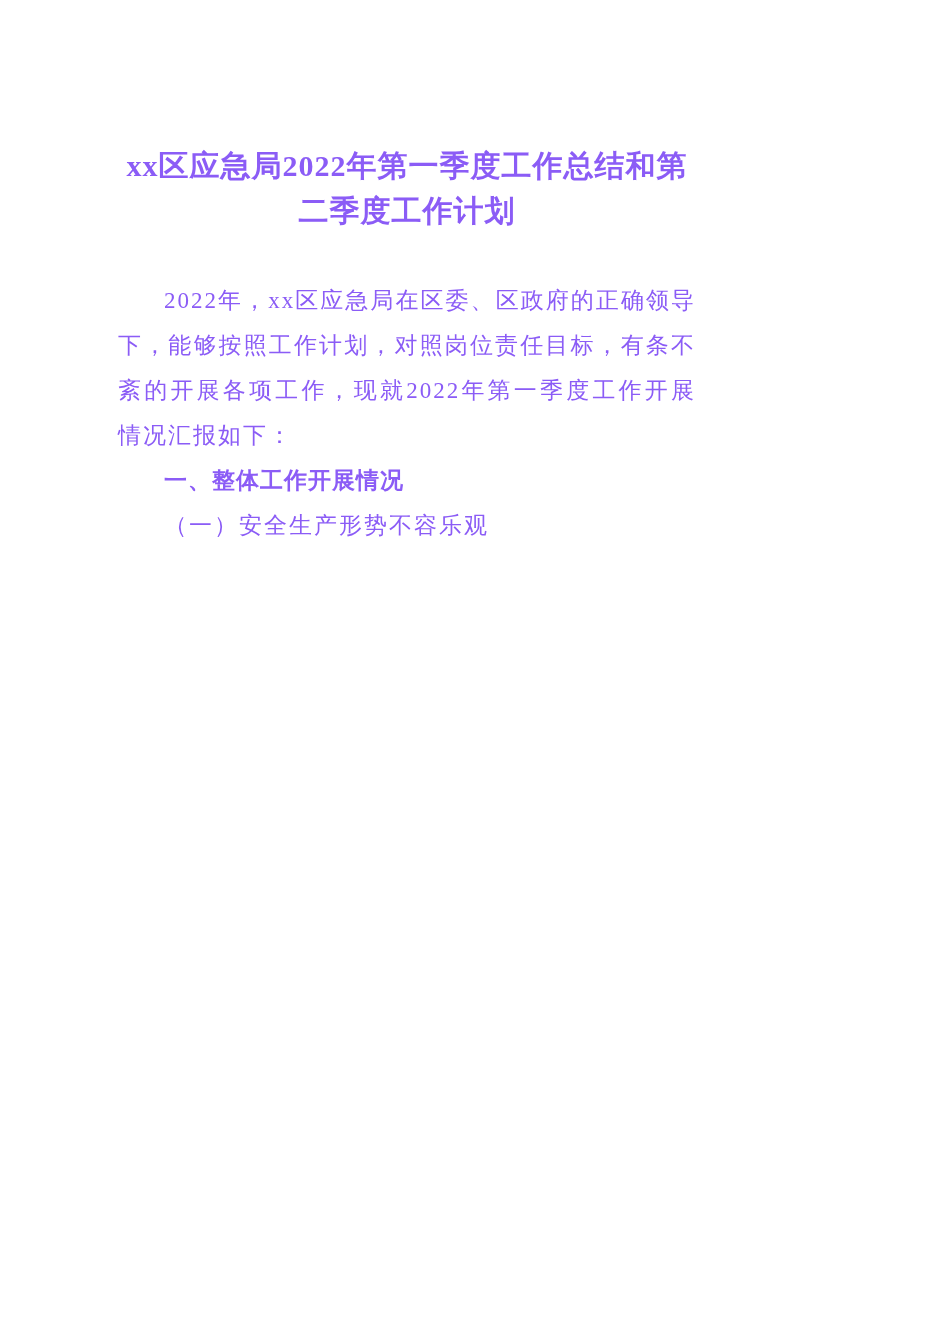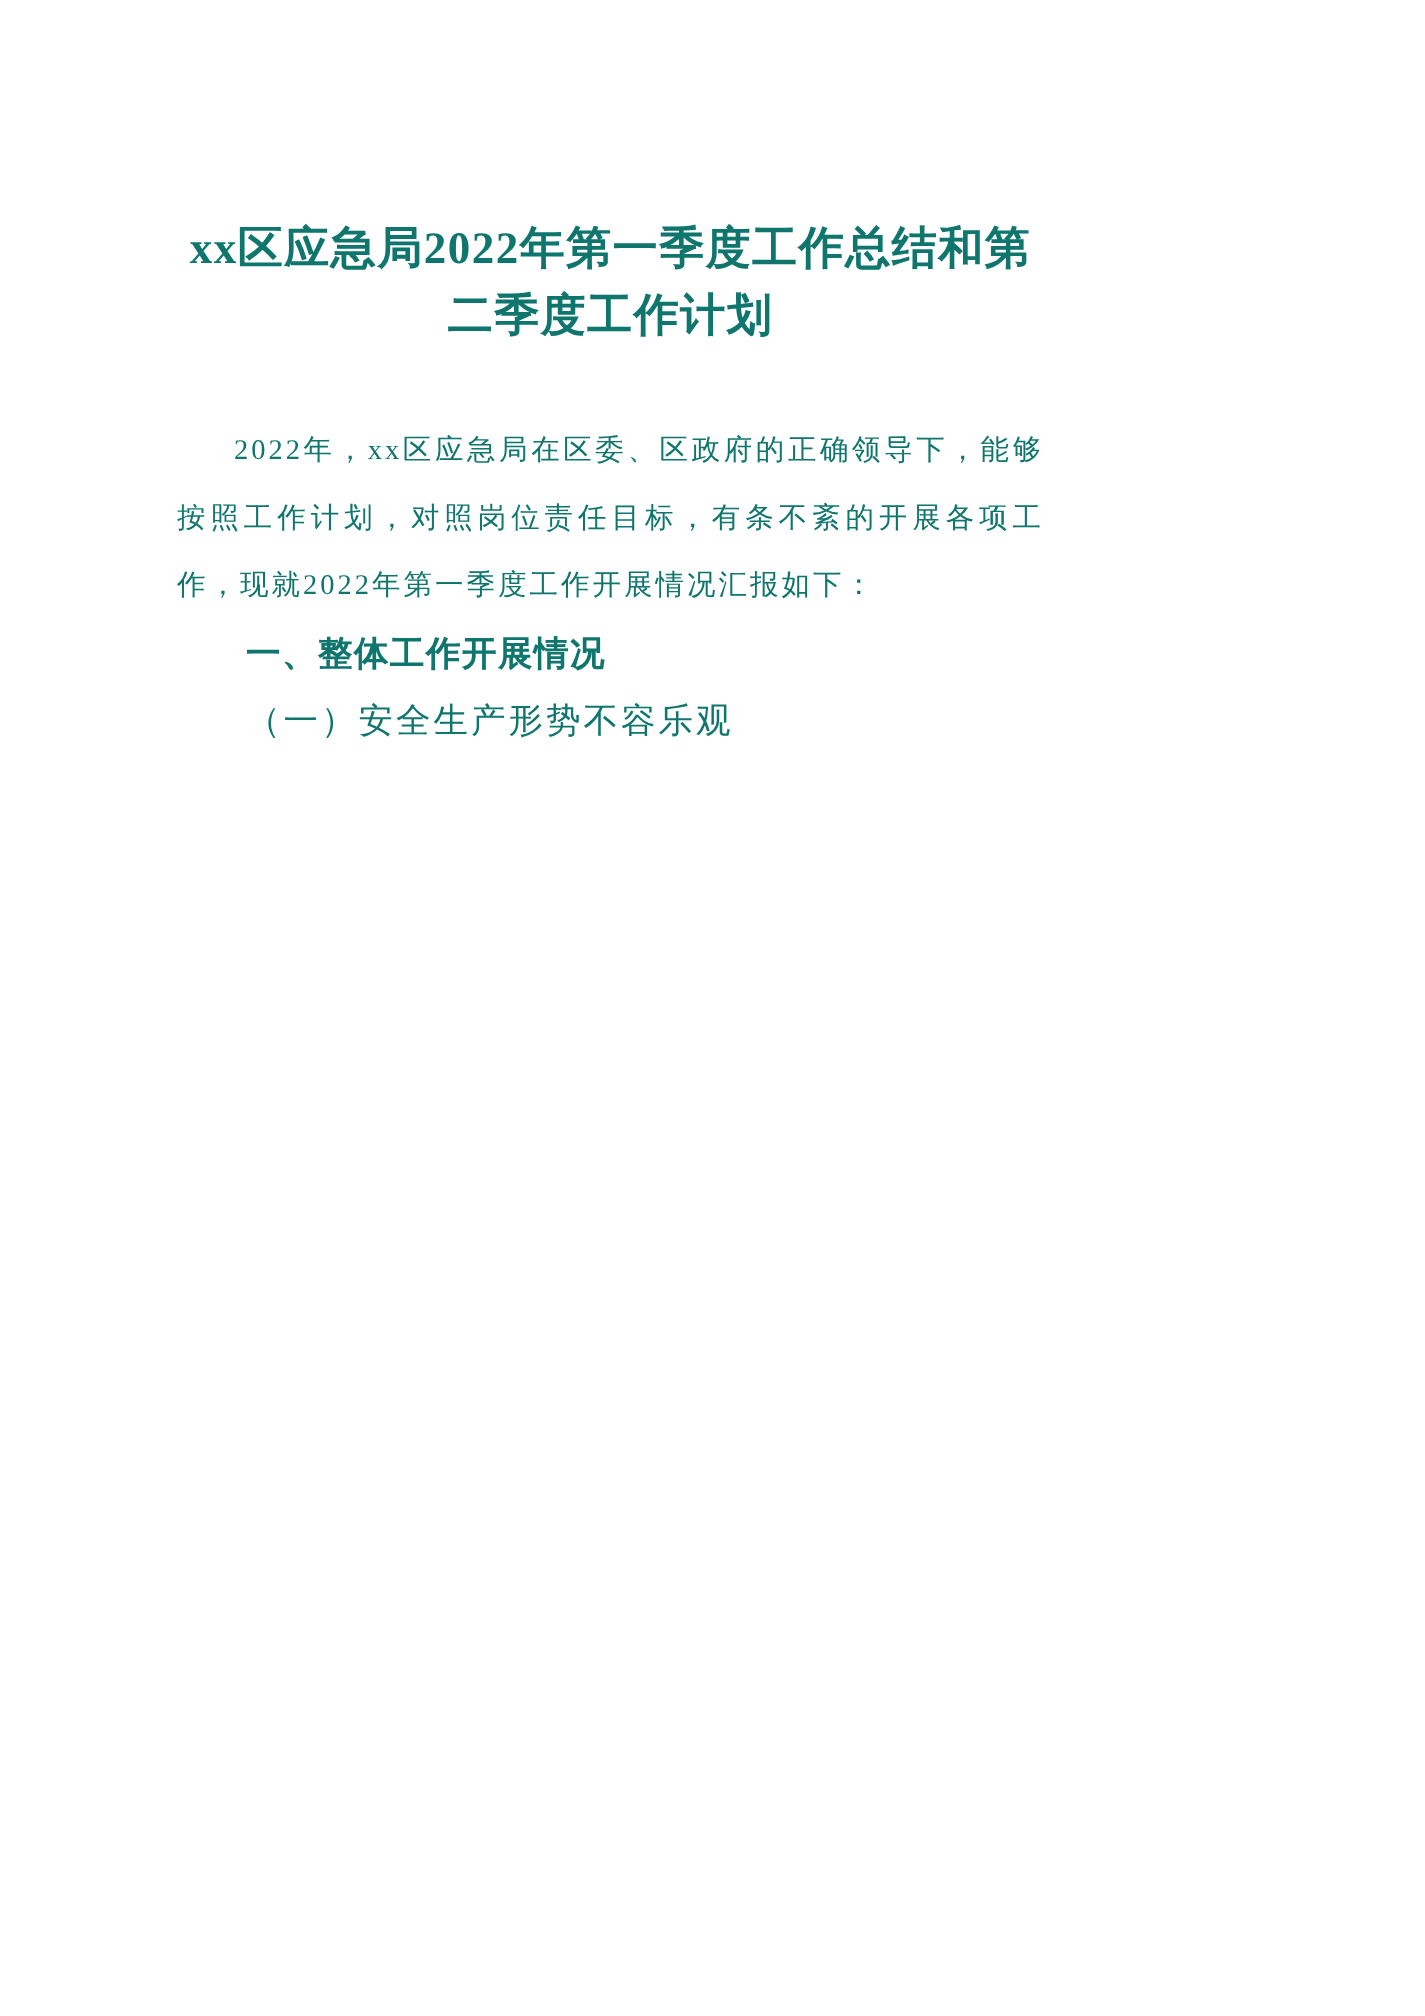--- a/index.html
+++ b/index.html
@@ -7,37 +7,37 @@
     padding: 0;
     background: #ffffff;
   }
   .page {
     position: relative;
     width: 808px;
     height: 1344px;
     background: #ffffff;
     box-sizing: border-box;
     padding: 143px 112px 0 118px;
-    color: #0f766e;
+    color: #8b5cf6;
     font-family: "Liberation Serif", serif;
     overflow: hidden;
     border-radius: 25px;
   }
   .doc-title {
     font-family: "Liberation Serif", serif;
     font-weight: bold;
     font-size: 30px;
     line-height: 45px;
     text-align: center;
     letter-spacing: 1px;
     margin: 0 0 45px 0;
   }
   .body-para {
     font-family: "Liberation Serif", serif;
-    font-size: 19px;
+    font-size: 23px;
     line-height: 45px;
     letter-spacing: 2px;
     text-align: justify;
     text-indent: 2em;
     margin: 0;
     font-weight: normal;
   }
   .heading-1 {
     font-family: "Liberation Sans", sans-serif;
     font-weight: bold;

